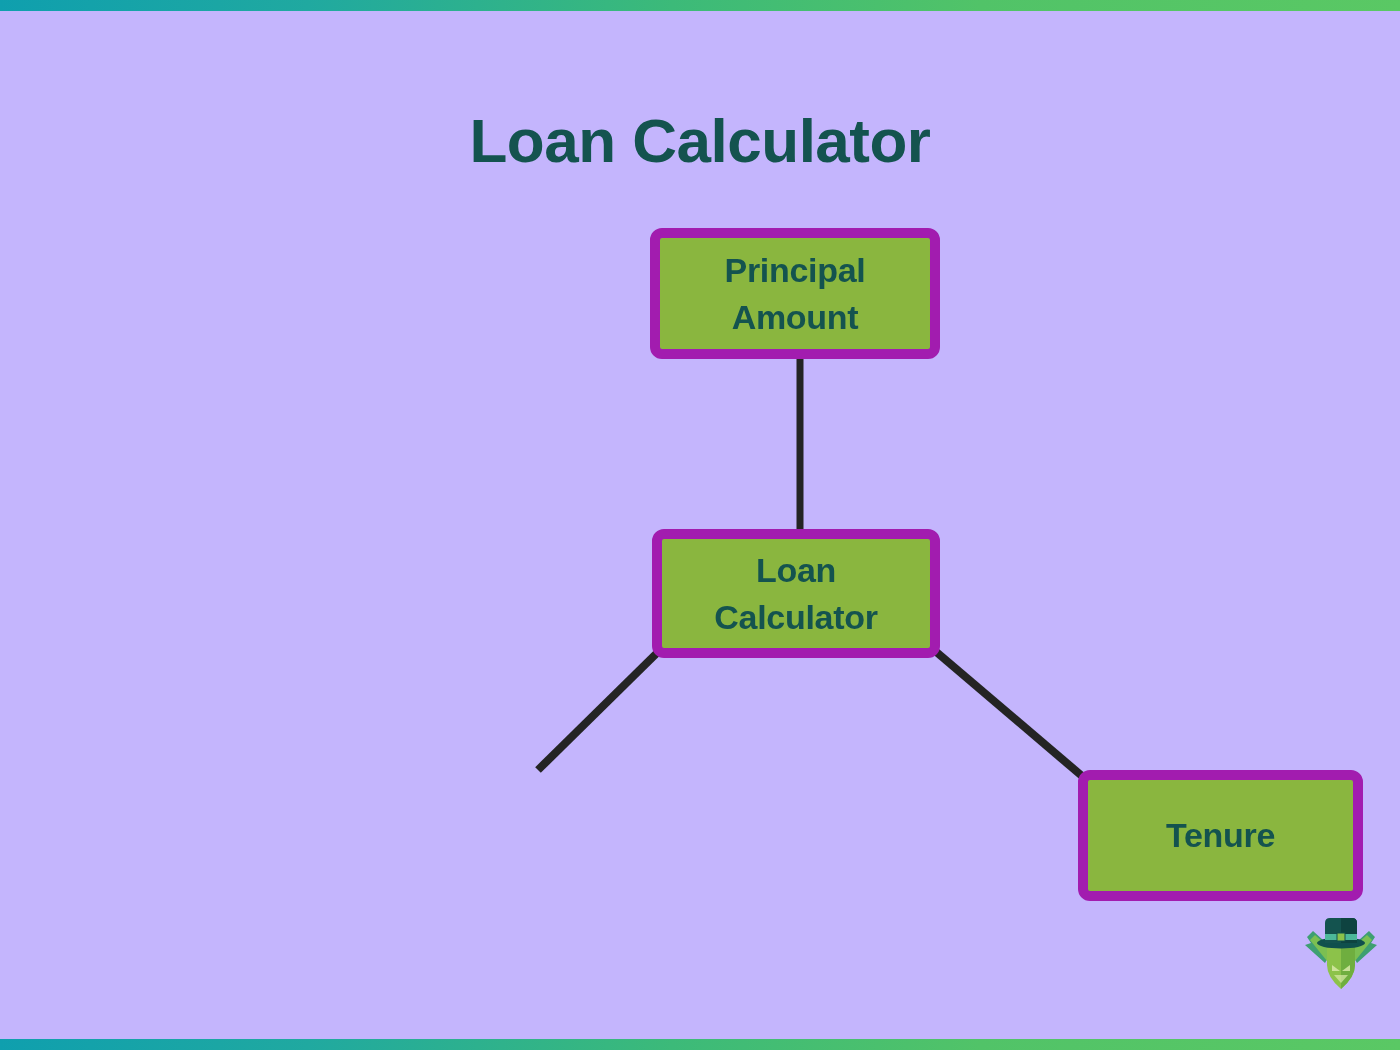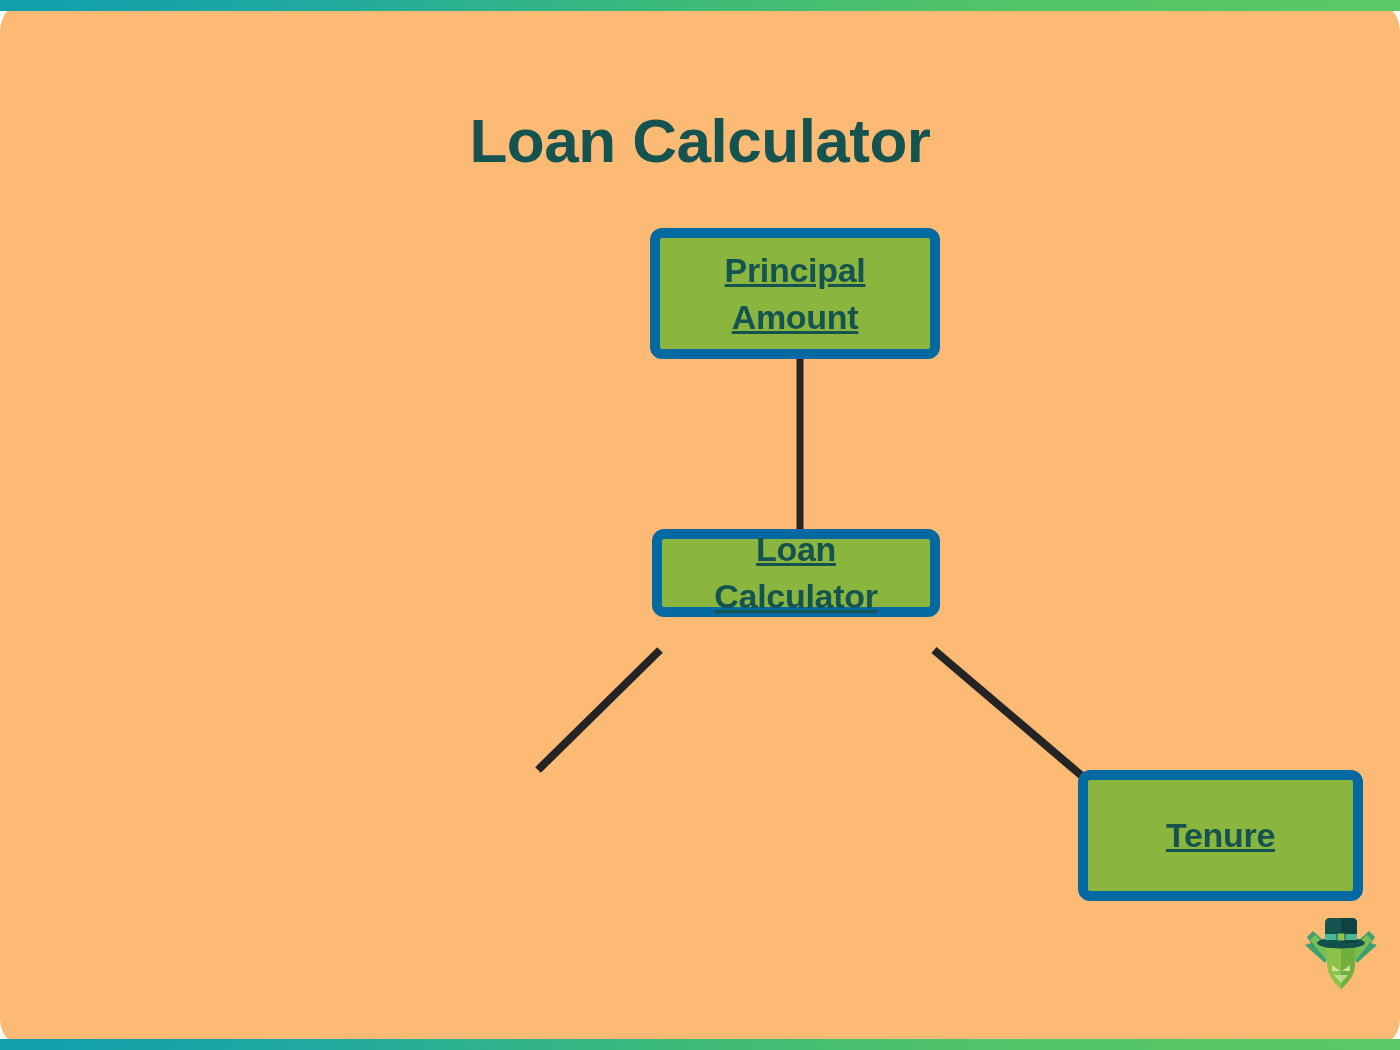--- a/index.html
+++ b/index.html
@@ -10,22 +10,21 @@
     width: 1400px;
     height: 1050px;
     background: #ffffff;
     font-family: "Liberation Sans", sans-serif;
     overflow: hidden;
   }
   #canvas {
     position: relative;
     width: 1400px;
     height: 1050px;
-    background: #fdba74;
-    border-radius: 31px;
+    background: #c4b5fd;
   }
 
   
   .edge-rule {
     position: absolute;
     left: 0;
     width: 1400px;
     height: 11px;
     background: linear-gradient(90deg, #0f9fae 0%, #20a9a0 22%, #3cba79 48%, #51c368 70%, #5ac864 100%);
   }
@@ -54,37 +53,36 @@
     left: 0;
     width: 1400px;
     height: 1050px;
   }
 
   
   .node {
     position: absolute;
     box-sizing: border-box;
     background: #8ab63f;
-    border: 10px solid #0369a1;
+    border: 10px solid #a21caf;
     border-radius: 12px;
     display: flex;
     align-items: center;
     justify-content: center;
     text-align: center;
     color: #14534f;
     font-weight: bold;
     font-size: 34px;
     line-height: 47px;
     letter-spacing: -0.3px;
-    text-decoration: underline;
   }
   .node-label { display: block; white-space: pre-line; }
 
   #node-principal   { left: 650px;  top: 228px; width: 290px; height: 131px; }
-  #node-center      { left: 652px;  top: 529px; width: 288px; height: 88px; }
+  #node-center      { left: 652px;  top: 529px; width: 288px; height: 129px; }
   #node-interest    { left: 253px;  top: 764px; width: 288px; height: 131px; }
   #node-tenure      { left: 1078px; top: 770px; width: 285px; height: 131px; justify-content: center; }
 
   
   #mascot-logo {
     position: absolute;
     left: 1303px;
     top: 913px;
     width: 76px;
     height: 80px;

